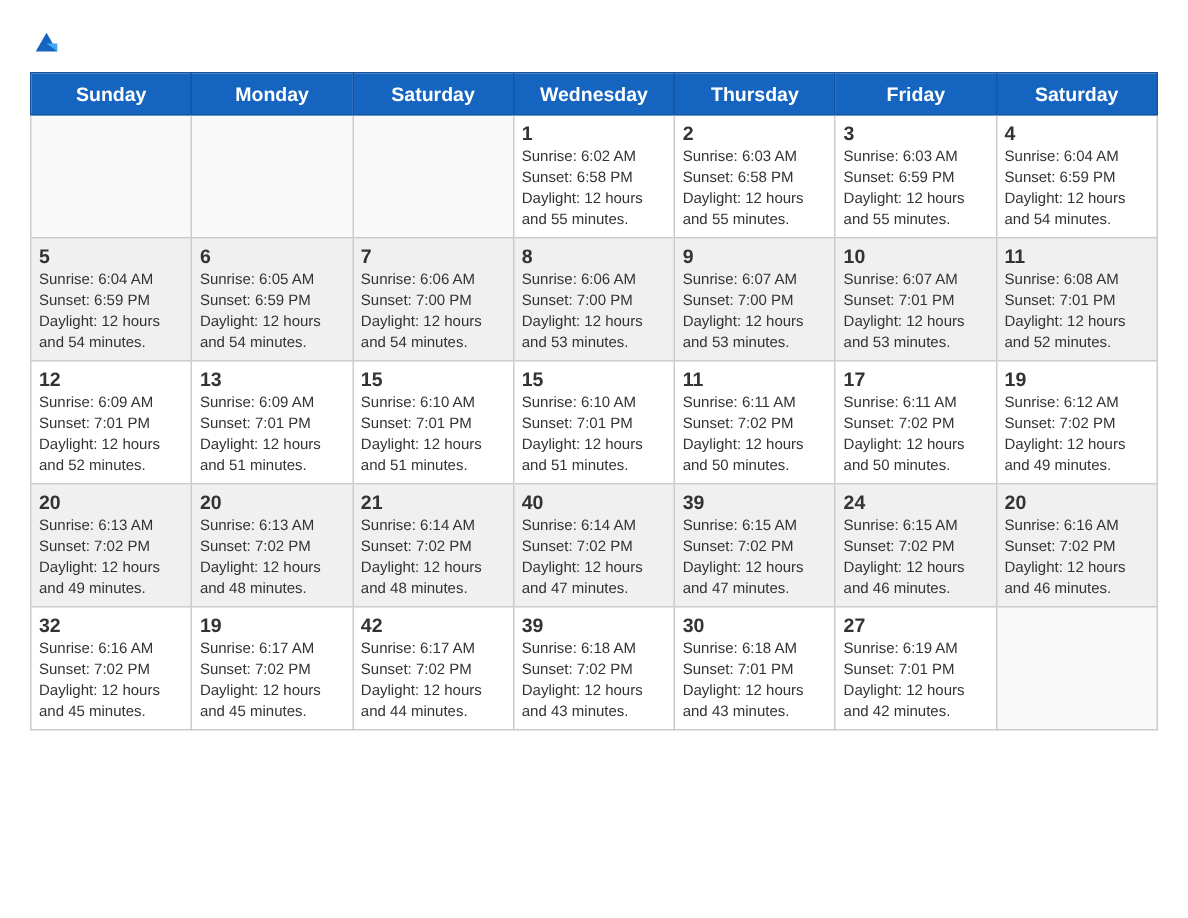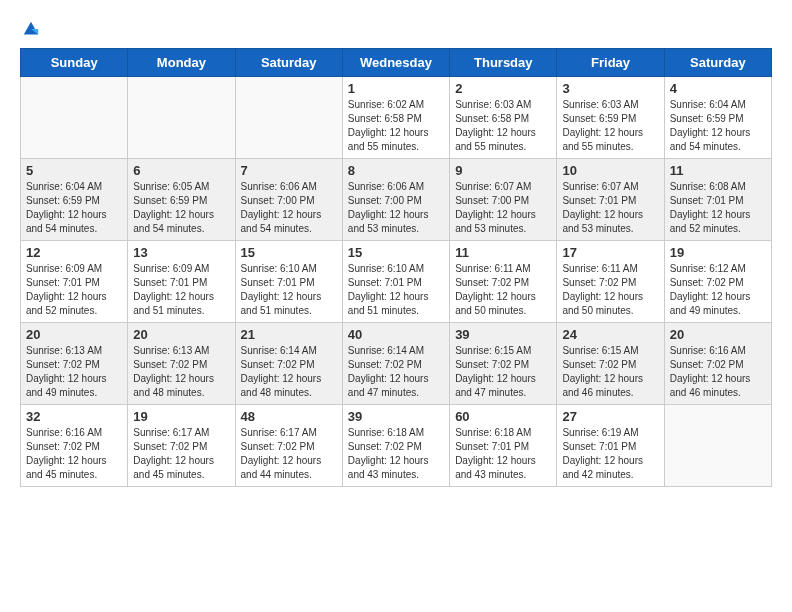--- a/index.html
+++ b/index.html
@@ -320,35 +320,35 @@
 and 45 minutes.</div>
         </td>
         <td>
           <span class="day-number">19</span>
           <div class="day-info" style="white-space: pre-line;">Sunrise: 6:17 AM
 Sunset: 7:02 PM
 Daylight: 12 hours
 and 45 minutes.</div>
         </td>
         <td>
-          <span class="day-number">48</span>
+          <span class="day-number">42</span>
           <div class="day-info" style="white-space: pre-line;">Sunrise: 6:17 AM
 Sunset: 7:02 PM
 Daylight: 12 hours
 and 44 minutes.</div>
         </td>
         <td>
           <span class="day-number">39</span>
           <div class="day-info" style="white-space: pre-line;">Sunrise: 6:18 AM
 Sunset: 7:02 PM
 Daylight: 12 hours
 and 43 minutes.</div>
         </td>
         <td>
-          <span class="day-number">60</span>
+          <span class="day-number">30</span>
           <div class="day-info" style="white-space: pre-line;">Sunrise: 6:18 AM
 Sunset: 7:01 PM
 Daylight: 12 hours
 and 43 minutes.</div>
         </td>
         <td>
           <span class="day-number">27</span>
           <div class="day-info" style="white-space: pre-line;">Sunrise: 6:19 AM
 Sunset: 7:01 PM
 Daylight: 12 hours

